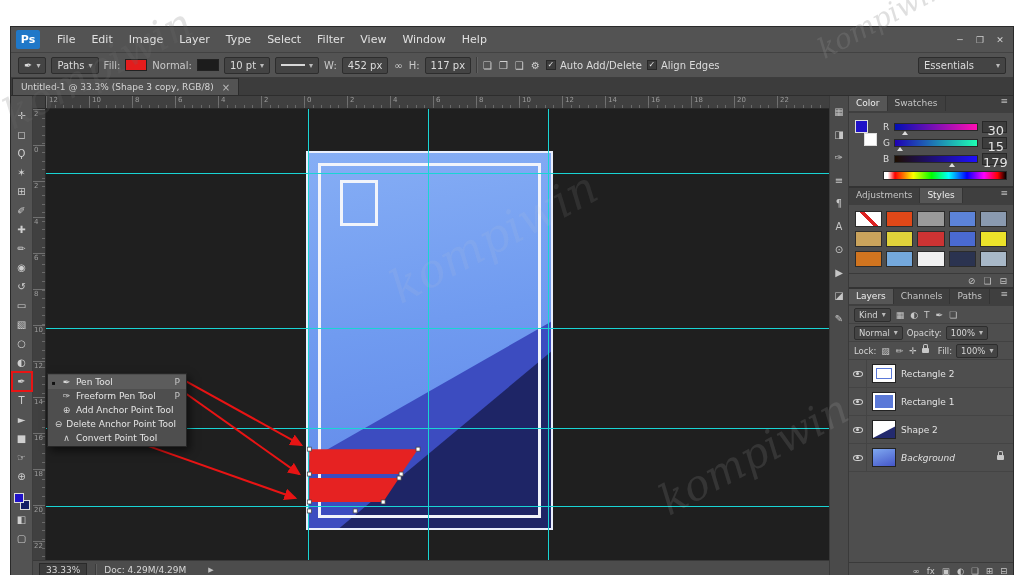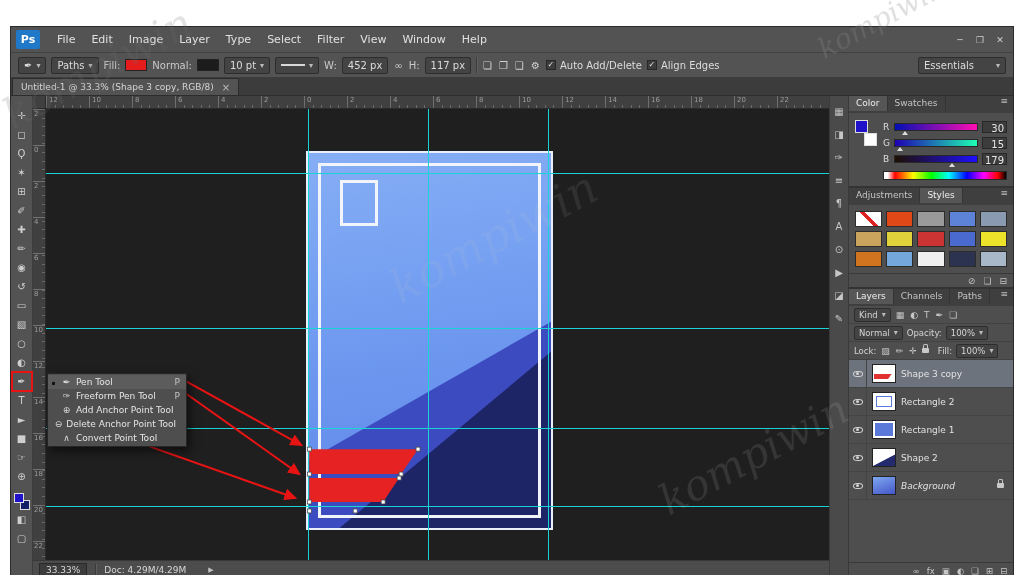--- a/index.html
+++ b/index.html
@@ -92,21 +92,21 @@
   .fgchip{left:0;top:0;z-index:2}
   .bgchip{right:0;bottom:0}
   .sliders{flex:1;display:flex;flex-direction:column;gap:3px}
   .srow{display:flex;align-items:center;gap:4px;height:13px;font-size:9px;color:#ddd}
   .slabel{width:7px}
   .strack{flex:1;height:8px;border:1px solid #282828;position:relative}
   .strack.r{background:linear-gradient(90deg,#000fb3,#ff0fb3)}
   .strack.g{background:linear-gradient(90deg,#1e00b3,#1effb3)}
   .strack.b{background:linear-gradient(90deg,#1e0f00,#1e0fff)}
   .shandle{position:absolute;bottom:-5px;width:0;height:0;border:3px solid transparent;border-bottom:4px solid #ddd;transform:translateX(-3px)}
-  .sval{width:25px;height:12px;background:#3c3c3c;border:1px solid #282828;font-size:10px;text-align:right;padding:1px 2px 0 0;color:#e4e4e4}
+  .sval{width:25px;height:12px;background:#3c3c3c;border:1px solid #282828;font-size:13px;text-align:right;padding:1px 2px 0 0;color:#e4e4e4}
   .spectrum{height:9px;margin-top:3px;border:1px solid #282828;background:linear-gradient(90deg,#fff 0%,#fff 3%,#f00 9%,#ff0 24%,#0f0 39%,#0ff 53%,#00f 68%,#f0f 82%,#f00 93%,#000 100%)}
 
   
   .sgrid{display:grid;grid-template-columns:repeat(5,1fr);gap:4px;padding:6px}
   .sw{height:16px;border:1px solid #2c2c2c;background:#888;position:relative}
   .s-none{background:#fff}
   .s-none::after{content:"";position:absolute;inset:0;background:linear-gradient(45deg,transparent 45%,#d22 45%,#d22 57%,transparent 57%)}
   .pbottom{height:14px;border-top:1px solid #3a3a3a;display:flex;align-items:center;justify-content:flex-end;gap:8px;padding:0 6px;font-size:9px;color:#c4c4c4;margin-top:auto}
 
   
@@ -516,27 +516,20 @@
           <span class="ficon">✏</span>
           <span class="ficon">✛</span>
           <div class="lockicon"></div>
           <span>Fill:</span>
           <div class="obox">
             <span>100%</span>
             <span class="ddg">▾</span>
           </div>
         </div>
         <div class="llist">
-          <div class="lrow selected">
-            <div class="leye">
-                  <div class="eyeicon"></div>
-                </div>
-            <div class="lthumb t0"></div>
-            <span class="lname">Shape 3 copy</span>
-          </div>
           <div class="lrow">
             <div class="leye">
                   <div class="eyeicon"></div>
                 </div>
             <div class="lthumb t2"></div>
             <span class="lname">Rectangle 2</span>
           </div>
           <div class="lrow">
             <div class="leye">
                   <div class="eyeicon"></div>

